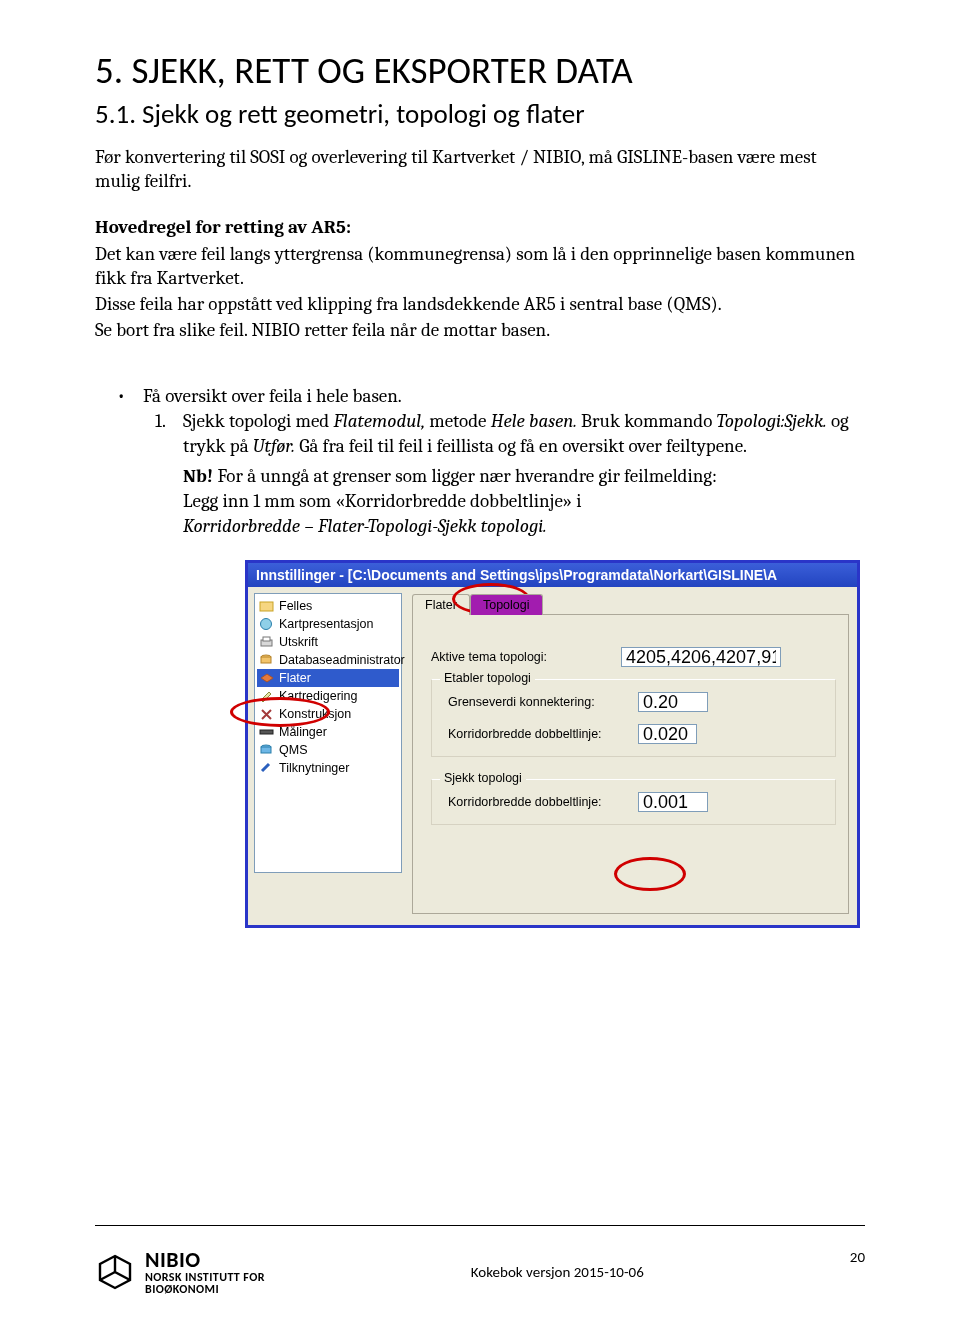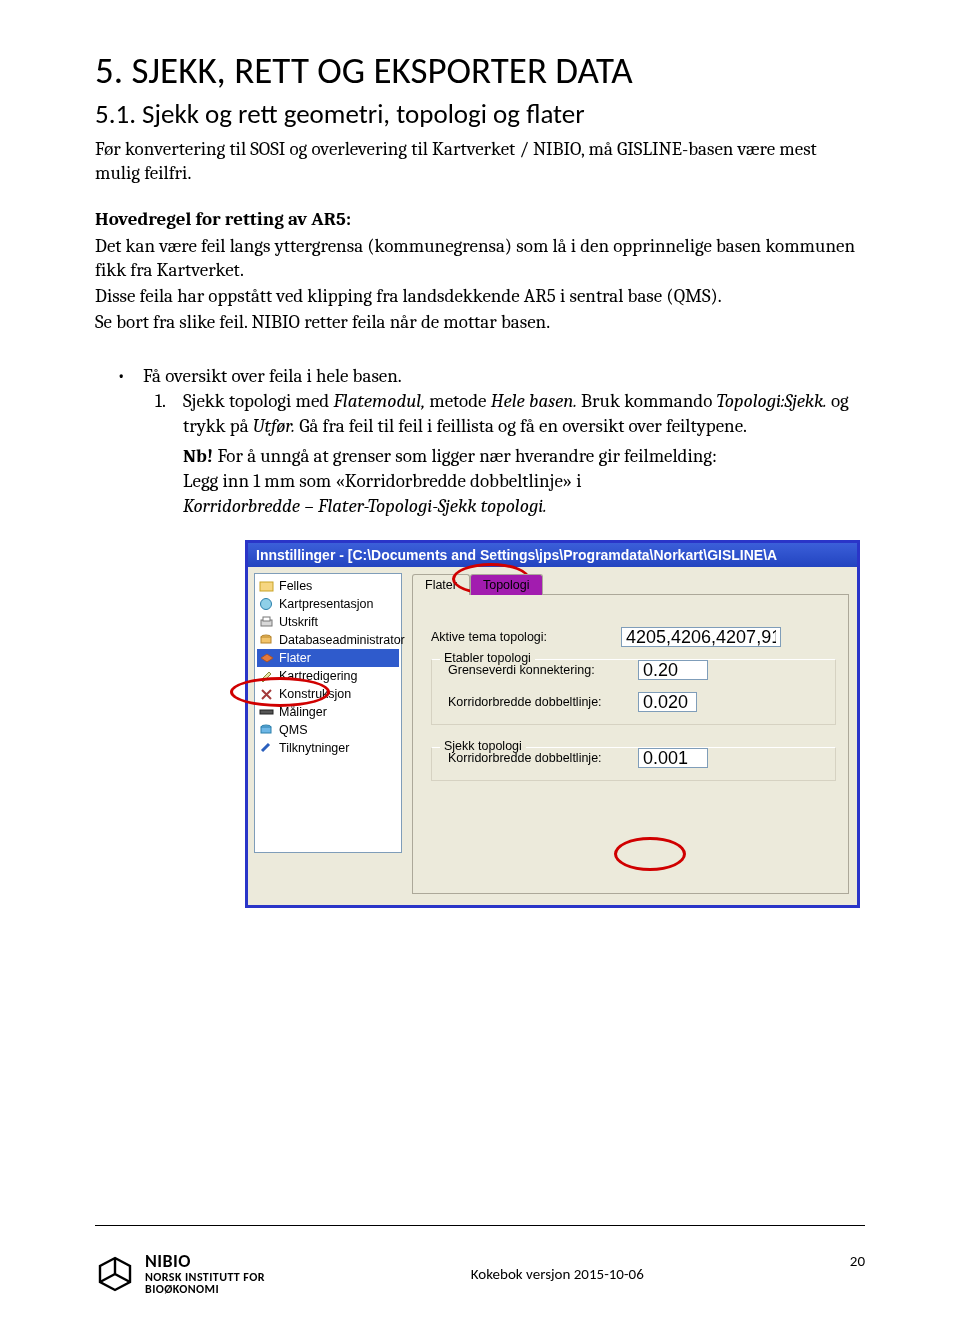--- a/index.html
+++ b/index.html
@@ -17,30 +17,30 @@
     font-size: 37px;
     font-weight: 400;
     color: #000000;
     margin-bottom: 4px;
   }
   h2 {
     font-family: Calibri, Arial, sans-serif;
     font-size: 27px;
     font-weight: 400;
     color: #000;
-    margin-bottom: 8px;
+    margin-bottom: 16px;
   }
   .body-text {
     font-size: 19px;
     line-height: 1.25;
   }
   .rule-block { font-size: 19px; line-height: 1.25; margin-top: 22px; margin-bottom: 22px; }
   .rule-block .bold { font-weight: bold; }
   .rule-p { margin-bottom: 2px; }
-  ul.outer { list-style: none; padding-left: 48px; margin-top: 30px; }
+  ul.outer { list-style: none; padding-left: 48px; margin-top: 42px; }
   ul.outer > li { position: relative; font-size: 19px; line-height: 1.3; margin-bottom: 2px; }
   ul.outer > li::before { content: "•"; position: absolute; left: -26px; top: 0; }
   ol.inner { list-style: none; counter-reset: num; padding-left: 40px; }
   ol.inner > li { position: relative; font-size: 19px; line-height: 1.3; margin-bottom: 6px; counter-increment: num; }
   ol.inner > li::before { content: counter(num) "."; position: absolute; left: -28px; top: 0; }
   .italic { font-style: italic; }
   .bold { font-weight: bold; }
   .note { margin-top: 6px; }
 
   
@@ -126,21 +126,21 @@
     background: #fff;
     height: 20px;
     padding: 1px 4px;
     font-family: Tahoma, sans-serif;
     font-size: 18px;
   }
   .group-border {
     border: 1px solid #d6d2c2;
     border-top: 1px solid #fff;
     position: relative;
-    padding: 0 10px 10px 16px;
+    padding: 12px 10px 10px 16px;
     margin-bottom: 14px;
   }
   .group-border .legend {
     position: absolute;
     top: -9px; left: 8px;
     background: #eceadb;
     padding: 0 4px;
     font-size: 12.5px;
   }
 
@@ -163,21 +163,21 @@
     position: absolute;
     left: 95px; right: 95px;
     bottom: 38px;
     display: flex;
     align-items: center;
     justify-content: space-between;
     font-family: Calibri, Arial, sans-serif;
   }
   .footer-logo { display:flex; align-items:center; gap:10px; }
   .footer-logo-text { font-size: 12px; line-height:1.05; font-weight:600; letter-spacing:0.4px; }
-  .footer-logo-text .big { font-size: 18px; font-weight:700; }
+  .footer-logo-text .big { font-size: 22px; font-weight:700; }
   .footer-center { font-size: 15px; }
   .footer-pagenum { font-size: 15px; align-self:flex-start; }
 </style>
 </head>
 <body>
 
 <h1>5. SJEKK, RETT OG EKSPORTER DATA</h1>
 <h2>5.1. Sjekk og rett geometri, topologi og flater</h2>
 <p class="body-text">Før konvertering til SOSI og overlevering til Kartverket / NIBIO, må GISLINE-basen være mest mulig feilfri.</p>
 

